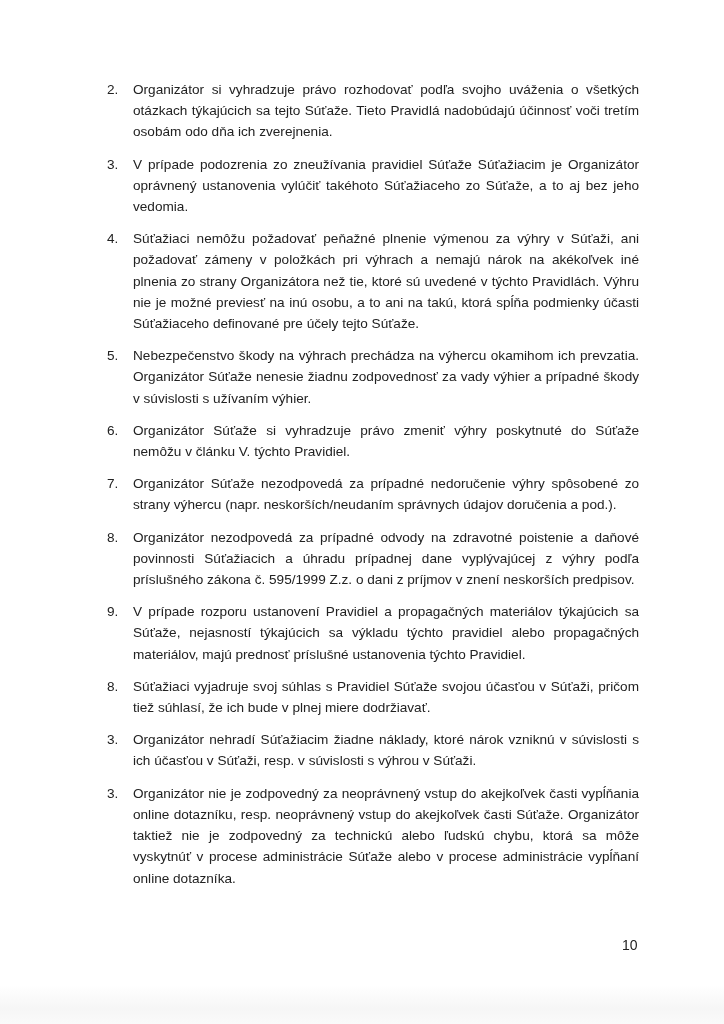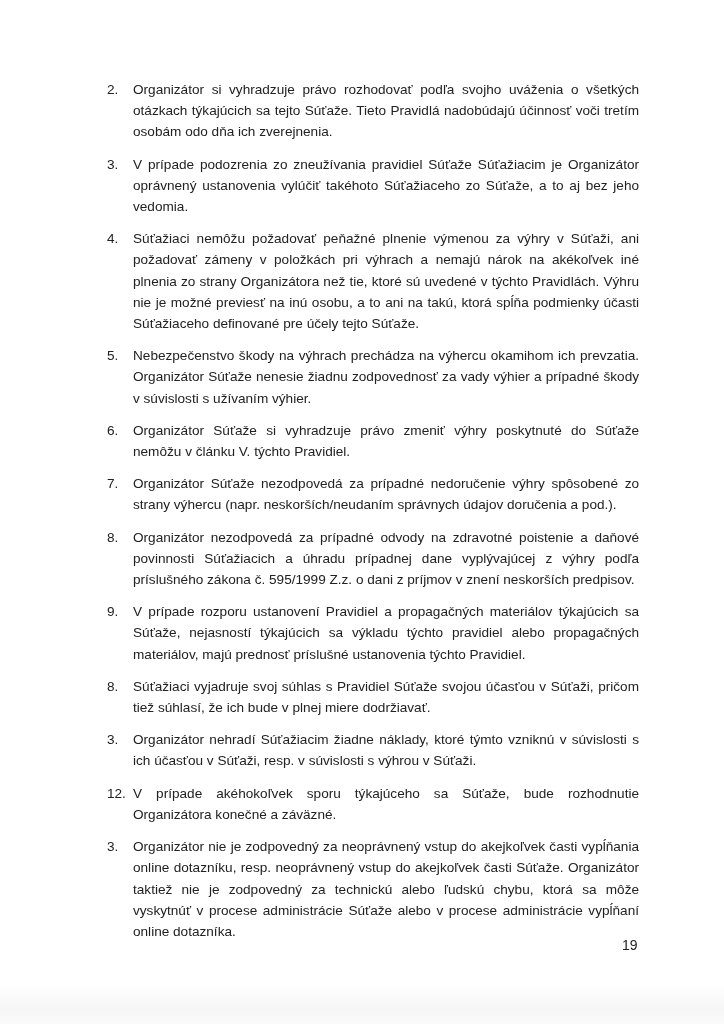--- a/index.html
+++ b/index.html
@@ -101,27 +101,23 @@
     <li class="item">
       <span class="num">9.</span>
       <span class="text">V prípade rozporu ustanovení Pravidiel a propagačných materiálov týkajúcich sa Súťaže, nejasností týkajúcich sa výkladu týchto pravidiel alebo propagačných materiálov, majú prednosť príslušné ustanovenia týchto Pravidiel.</span>
     </li>
     <li class="item">
       <span class="num">8.</span>
       <span class="text">Súťažiaci vyjadruje svoj súhlas s Pravidiel Súťaže svojou účasťou v Súťaži, pričom tiež súhlasí, že ich bude v plnej miere dodržiavať.</span>
     </li>
     <li class="item">
       <span class="num">3.</span>
-      <span class="text">Organizátor nehradí Súťažiacim žiadne náklady, ktoré týmto vzniknú v súvislosti s ich účasťou v Súťaži, resp. v súvislosti s výhrou v Súťaži.</span>
-    </li>
-    <li class="item">
-      <span class="num">12.</span>
-      <span class="text">V prípade akéhokoľvek sporu týkajúceho sa Súťaže, bude rozhodnutie Organizátora konečné a záväzné.</span>
+      <span class="text">Organizátor nehradí Súťažiacim žiadne náklady, ktoré nárok vzniknú v súvislosti s ich účasťou v Súťaži, resp. v súvislosti s výhrou v Súťaži.</span>
     </li>
     <li class="item">
       <span class="num">3.</span>
       <span class="text">Organizátor nie je zodpovedný za neoprávnený vstup do akejkoľvek časti vypĺňania online dotazníku, resp. neoprávnený vstup do akejkoľvek časti Súťaže. Organizátor taktiež nie je zodpovedný za technickú alebo ľudskú chybu, ktorá sa môže vyskytnúť v procese administrácie Súťaže alebo v procese administrácie vypĺňaní online dotazníka.</span>
     </li>
   </ol>
 
-  <div class="page-number">19</div>
+  <div class="page-number">10</div>
   <div class="bottom-shadow"></div>
 </div>
 
 </body></html>

